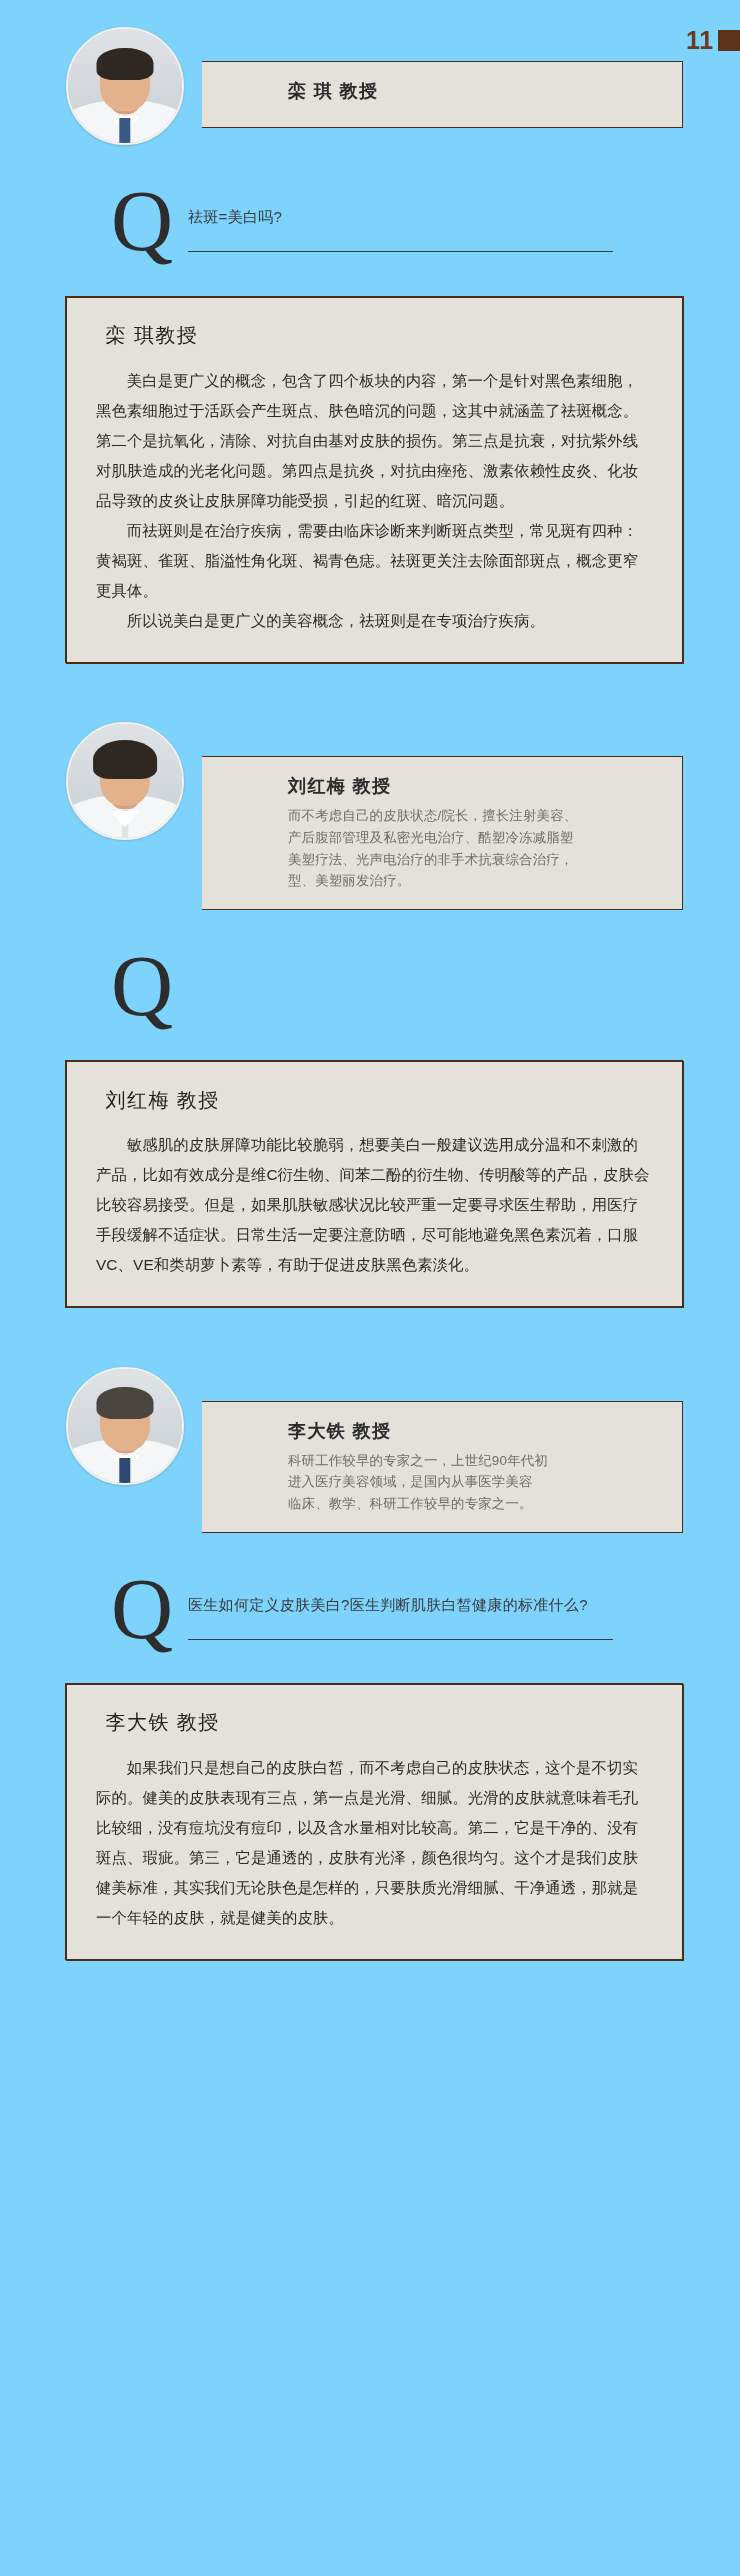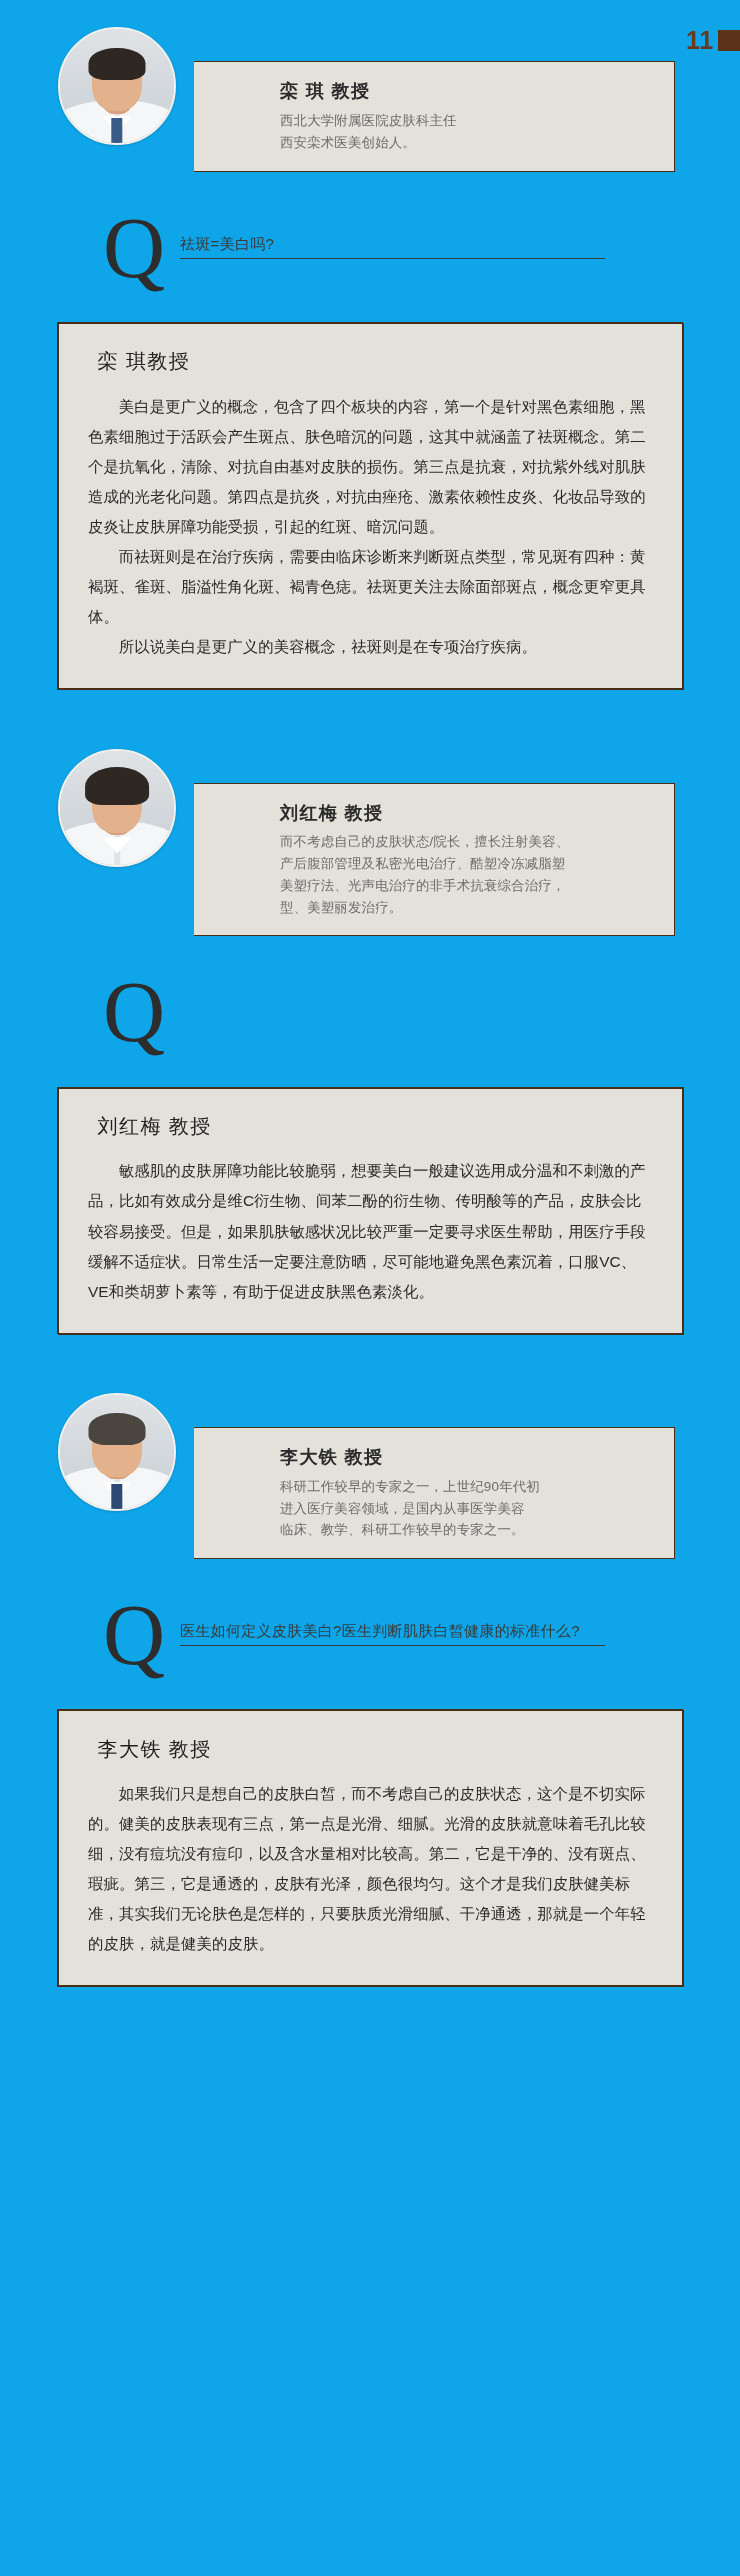--- a/index.html
+++ b/index.html
@@ -8,21 +8,21 @@
     background: #e9e7e3;
   }
   body {
     font-family: "Liberation Sans", sans-serif;
     -webkit-font-smoothing: antialiased;
   }
   .page {
     width: 741px;
     min-height: 2576px;
     position: relative;
-    background: #0ea5e9;
+    background: #7dd3fc;
     overflow: hidden;
   }
   
   .page-number {
     position: absolute;
     top: 26px;
     right: 0;
     display: flex;
     align-items: center;
     gap: 0;
@@ -36,21 +36,21 @@
   }
   .page-number .blk {
     width: 23px;
     height: 20.6px;
     background: #5c3318;
   }
 
   
   .expert {
     position: relative;
-    margin: 0 0 0 0;
+    margin: 0 0 0 8px;
     padding: 0;
   }
   .expert-row {
     display: flex;
     align-items: flex-start;
     padding-left: 58px;
     position: relative;
   }
   .avatar {
     width: 114px;
@@ -121,21 +121,21 @@
     top: -4.1px;
     font-family: "Liberation Serif", serif;
     font-size: 86px;
     line-height: 1;
     color: #2d2d2d;
     font-weight: normal;
   }
   .q-text {
     margin-left: 77px;
     padding-top: 23px;
-    padding-bottom: 2px;
+    padding-bottom: 22px;
     border-bottom: 1.4px solid #3a3a3a;
     font-size: 15px;
     color: #3a3a3a;
     line-height: 1.6;
     letter-spacing: 0.3px;
     max-width: 425px;
   }
 
   
   .answer {
@@ -194,24 +194,20 @@
           <div class="p-coatline"></div>
           <div class="p-neck"></div>
           <div class="p-head"></div>
           <div class="p-hair"></div>
           <div class="p-shirt"></div>
           <div class="p-tie"></div>
         </div>
       </div>
       <div class="expert-card">
         <div class="expert-name">栾 琪  教授</div>
-        <div class="expert-desc">
-          <div>西北大学附属医院皮肤科主任</div>
-          <div>西安栾术医美创始人。</div>
-        </div>
       </div>
     </div>
 
     <div class="question">
       <div class="q-mark">Q</div>
       <div class="q-text">祛斑=美白吗?</div>
     </div>
 
     <div class="answer">
       <span class="frame-tl"></span>

